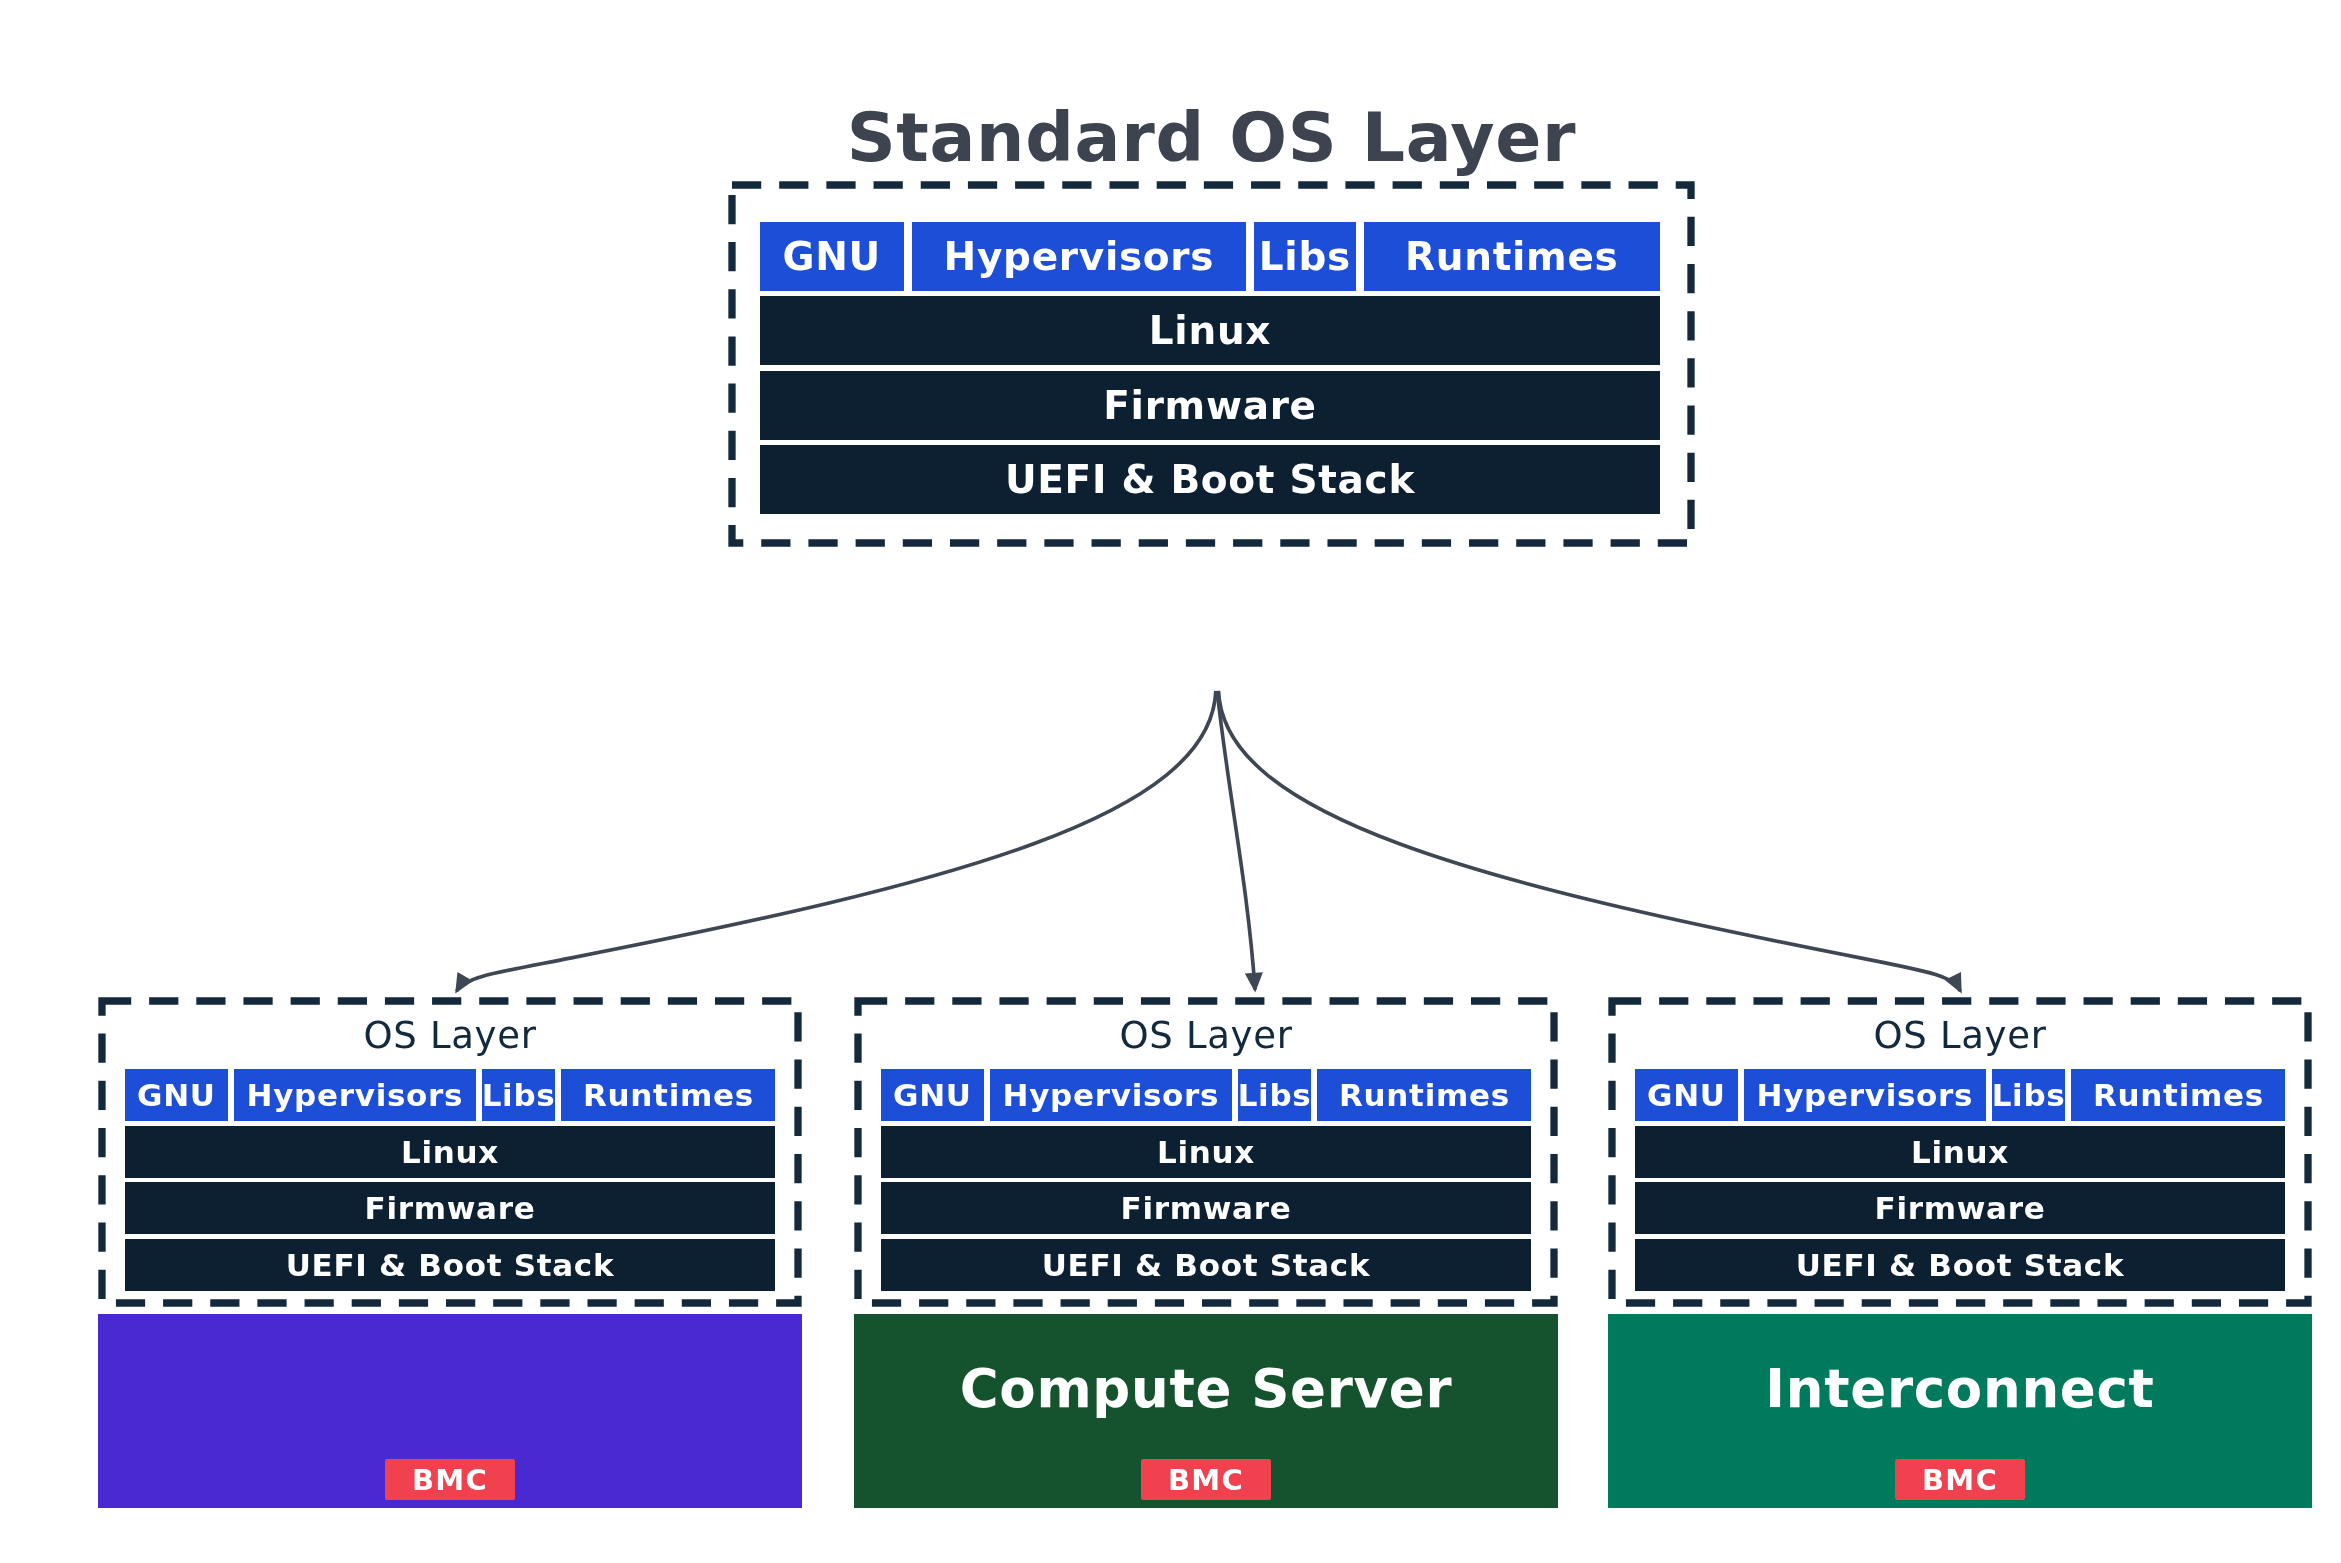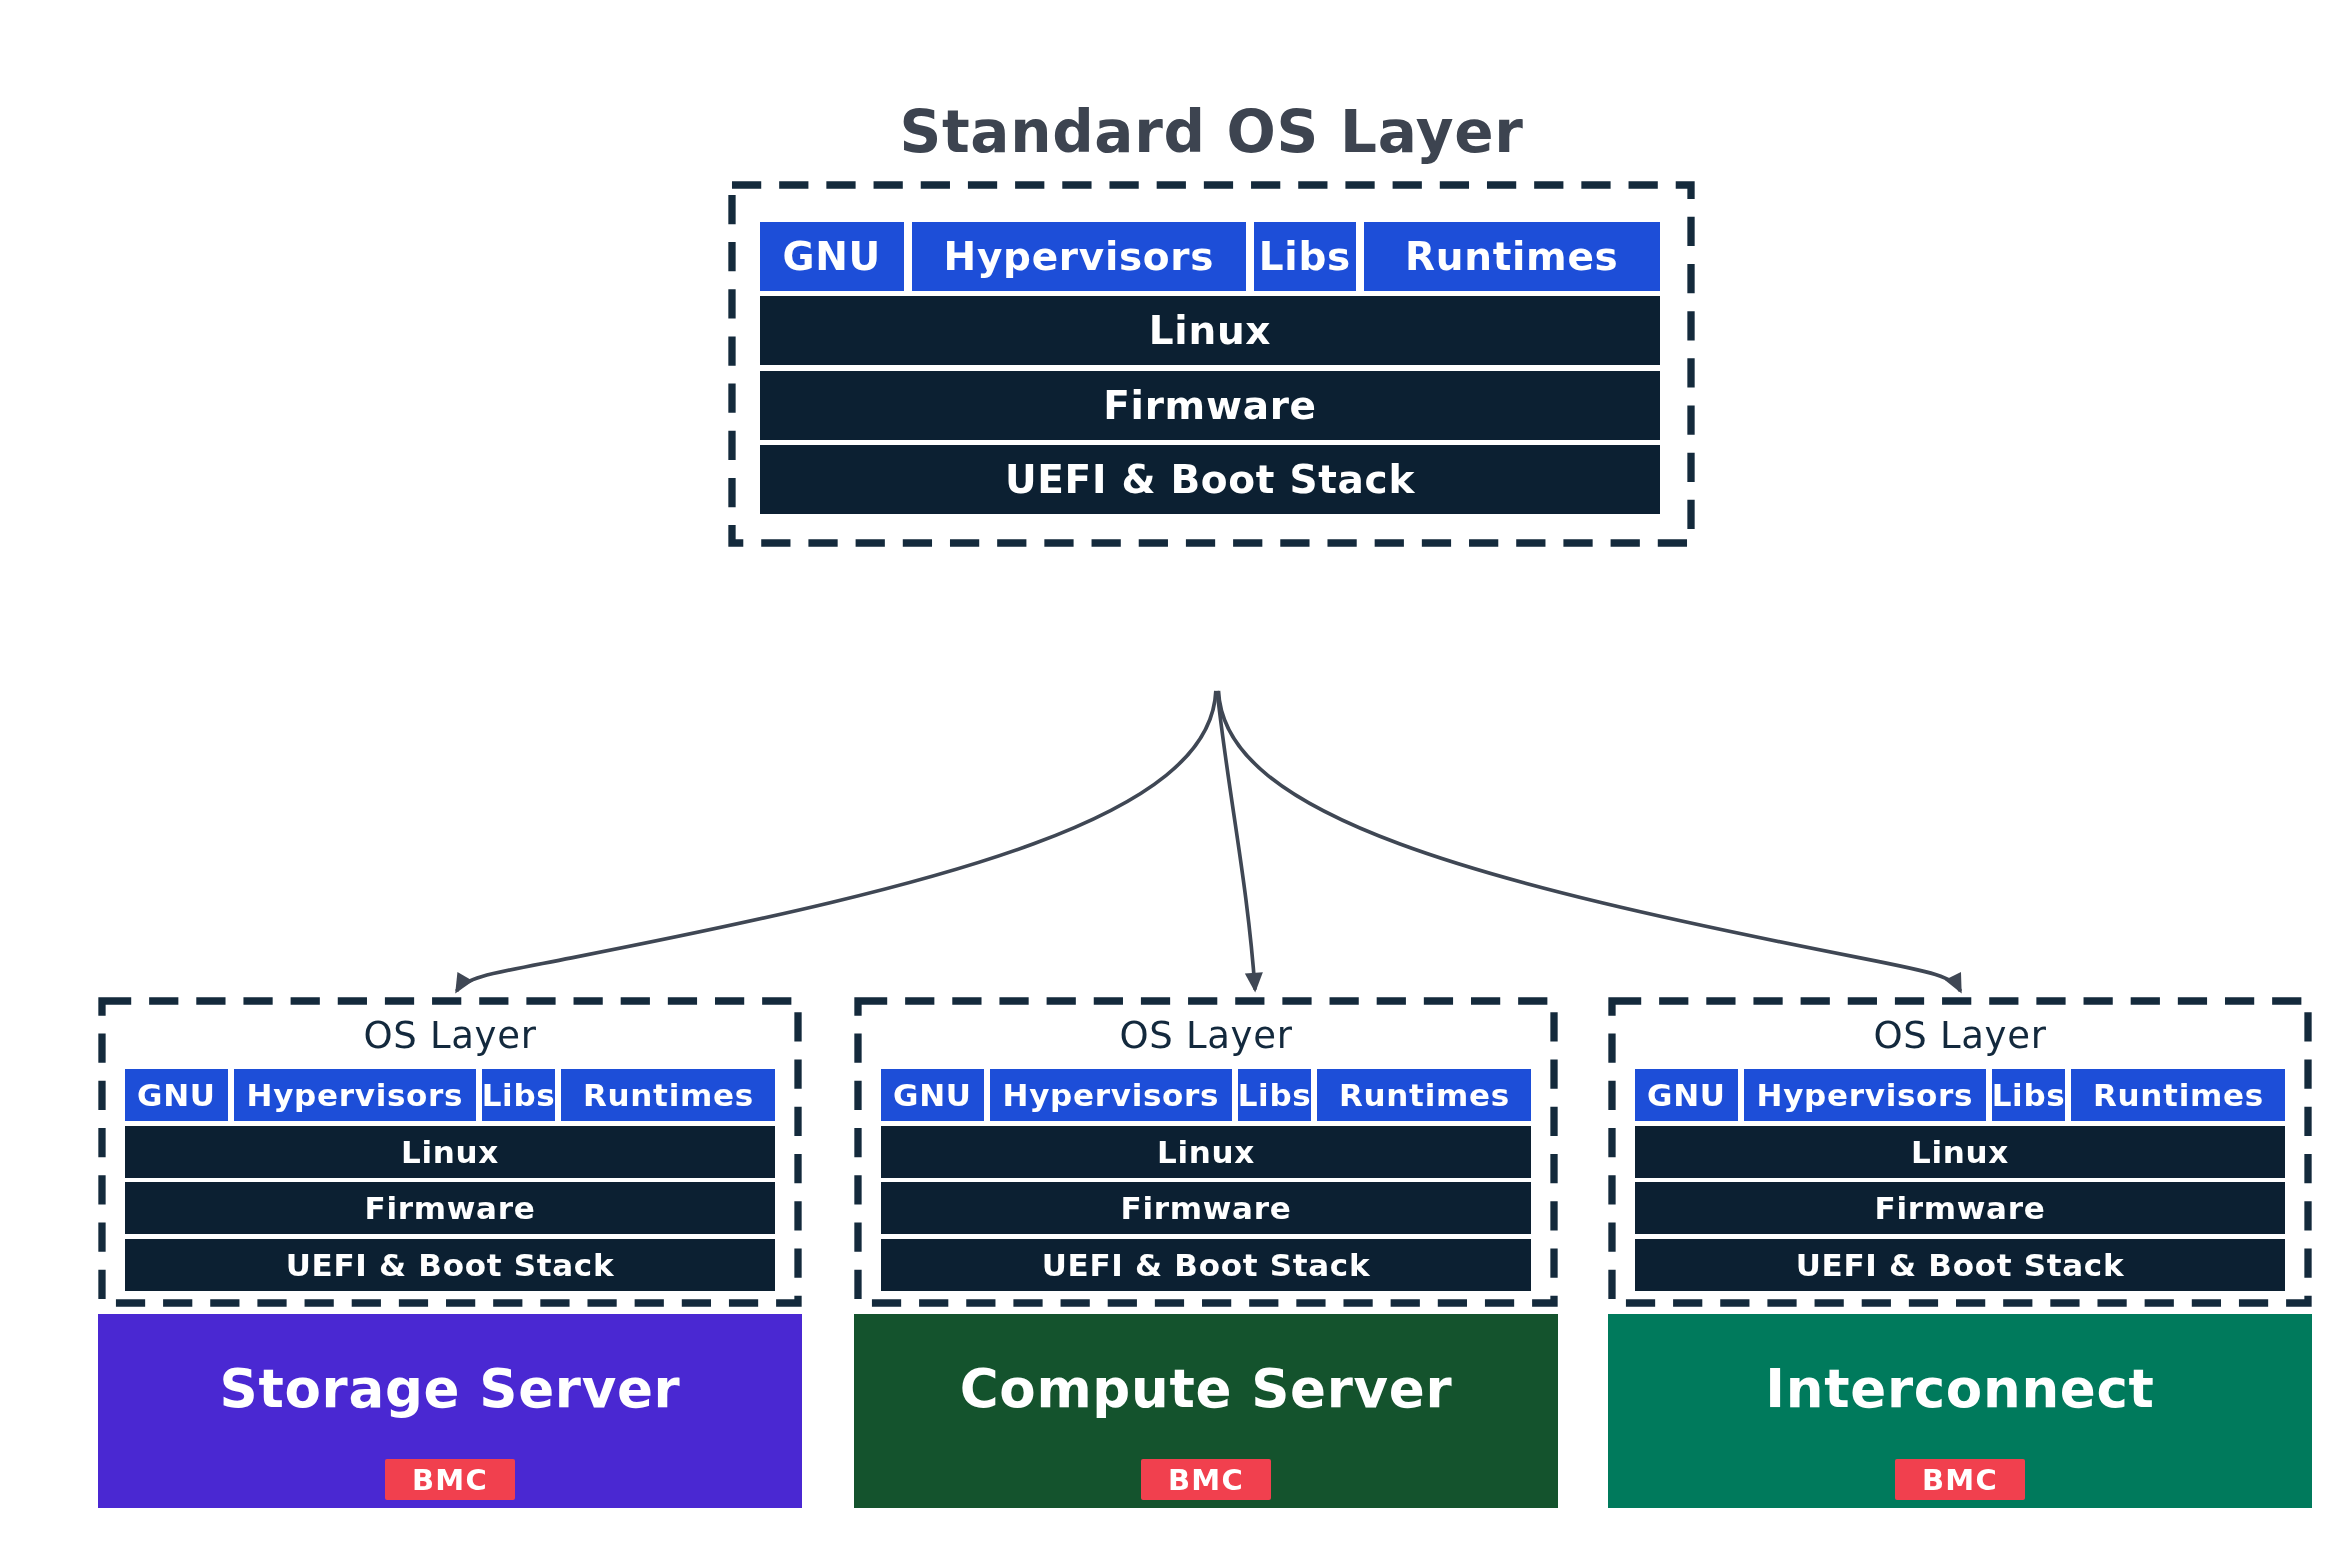--- a/index.html
+++ b/index.html
@@ -1,21 +1,21 @@
 <!DOCTYPE html>
 <html style="font-size:10.6px"><head>
 <meta charset="utf-8">
 <style>
   html,body{margin:0;padding:0;background:#ffffff;}
   body{width:2342px;height:1563px;position:relative;overflow:hidden;
        font-family:"DejaVu Sans","Liberation Sans",sans-serif;}
   #canvas{position:absolute;inset:0;width:2342px;height:1563px;}
 
   .heading{position:absolute;text-align:center;color:#3d4450;font-weight:bold;letter-spacing:0.7px;}
-  #main-title{left:728px;width:967px;top:101px;font-size:58px;line-height:1.1;}
+  #main-title{left:728px;width:967px;top:101px;font-size:68px;line-height:1.1;}
   #subtitle{left:728px;width:967px;top:559px;font-size:66px;line-height:1.1;}
 
   .dashed-box{position:absolute;}
   .dash-svg{position:absolute;inset:0;width:100%;height:100%;display:block;}
 
   
   #top-os-box{left:728px;top:181px;width:967px;height:366px;}
   #top-os-box .stack{position:absolute;left:32px;right:35px;top:41px;}
   #top-os-box .cells{display:flex;gap:8px;height:69px;margin-bottom:5.3px;}
   #top-os-box .row{height:69px;margin-bottom:5.3px;}
@@ -101,21 +101,20 @@
           <div class="cell" style="flex:499">Hypervisors</div>
           <div class="cell" style="flex:151">Libs</div>
           <div class="cell" style="flex:442">Runtimes</div>
         </div>
         <div class="row">Linux</div>
         <div class="row">Firmware</div>
         <div class="row">UEFI &amp; Boot Stack</div>
       </div>
     </div>
     <div class="server-box" style="background-color: rgb(74, 40, 210);">
-      <div class="server-title">Storage Server</div>
       <div class="bmc-badge" style="background-color: rgb(241, 64, 78);">BMC</div>
     </div>
   </div>
 
   <div id="group-compute" class="group">
     <div class="os-box dashed-box">
       <svg class="dash-svg" viewBox="0 0 1060 466" preserveAspectRatio="none">
         <rect x="6" y="6" width="1048" height="454" fill="none" stroke="#142a3c" stroke-width="11" stroke-dasharray="44 27"></rect>
       </svg>
       <div class="os-label">OS Layer</div>

